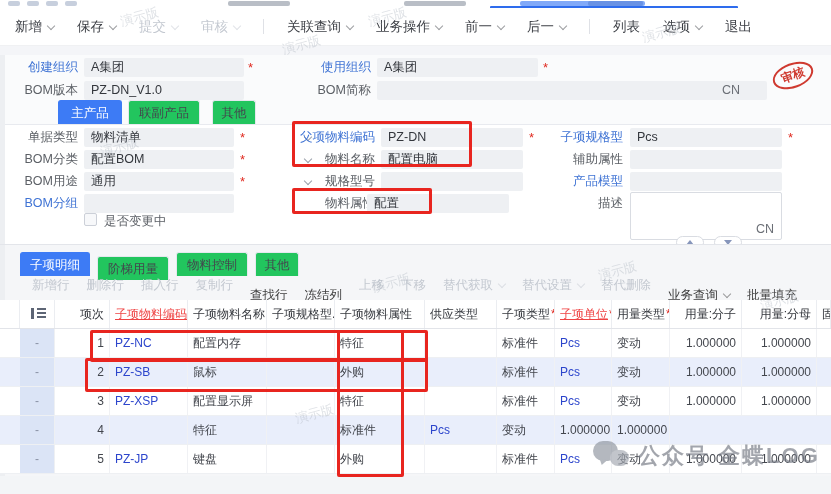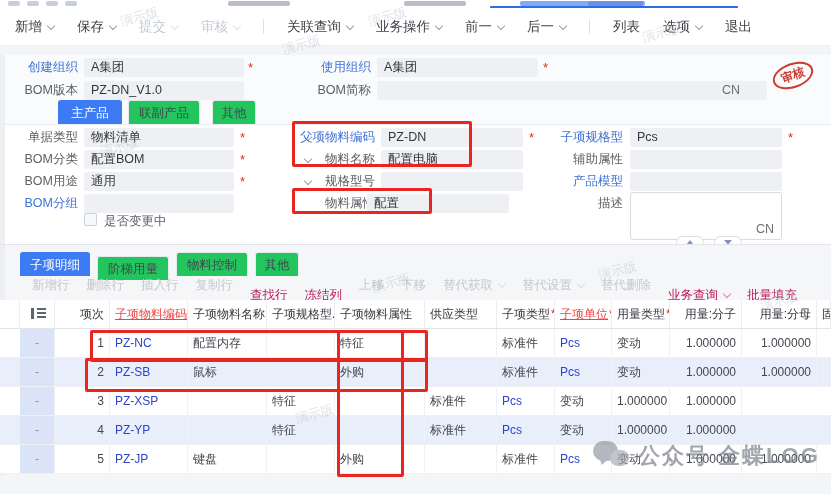--- a/index.html
+++ b/index.html
@@ -38,21 +38,21 @@
   .lowerbg { left:5px; top:245px; width:826px; height:231px; background:#f5f6f8; }
 
   
   .pill { position:absolute; width:28px; height:13px; background:#fff; border:1px solid #d9dce2; border-radius:7px; display:flex; align-items:center; justify-content:center; cursor:pointer; }
   .tri-up { width:0; height:0; border:4px solid transparent; border-bottom:5px solid #8796bb; margin-top:-4px; }
   .tri-dn { width:0; height:0; border:4px solid transparent; border-top:5px solid #8796bb; margin-top:4px; }
 
   
   .gridbar { left:5px; top:274px; width:826px; height:22px; display:flex; align-items:center; padding-left:27px; gap:17px; font-size:12.5px; }
   .gitem { color:#c3c8d0; white-space:nowrap; cursor:pointer; }
-  .gitem.on { color:#be185d;margin-top:21px; }
+  .gitem.on { color:#404040;margin-top:21px; }
 
   
   .tablewrap { left:0; top:300px; width:831px; background:#fff; }
   .trow { display:grid; grid-template-columns:20px 35px 55px 78px 79px 68px 90px 72px 58px 57px 58px 72px 75px 14px; }
   .trow.head { height:29px; border-bottom:1px solid #e2e4e9; background:#fff; }
   .trow.body { height:29px; border-bottom:1px solid #eef0f3; background:#fff; }
   .trow.body.sel { background:#e9eefb; }
   .cell { font-size:12px; line-height:28px; padding:0 5px; overflow:hidden; white-space:nowrap; border-right:1px solid #f0f1f4; color:#43464d; }
   .trow.head .cell { color:#34373d; border-right:1px solid #ebedf1; }
   .cell.nob { border-right:none; }
@@ -270,36 +270,36 @@
     <span class="cell r">1.000000</span>
     <span class="cell r">1.000000</span>
     <span class="cell nob"></span>
   </div>
 
   <div class="trow body">
     <span class="cell nob"></span>
     <span class="cell handle">-</span>
     <span class="cell r">3</span>
     <span class="cell"><span class="codelink">PZ-XSP</span></span>
+    <span class="cell">配置显示屏</span>
     <span class="cell"></span>
     <span class="cell">特征</span>
     <span class="cell"></span>
     <span class="cell">标准件</span>
     <span class="cell"><span class="codelink">Pcs</span></span>
     <span class="cell">变动</span>
     <span class="cell r">1.000000</span>
     <span class="cell r">1.000000</span>
     <span class="cell nob"></span>
   </div>
 
   <div class="trow body sel">
     <span class="cell nob"></span>
     <span class="cell handle">-</span>
     <span class="cell r">4</span>
-    <span class="cell"><span class="codelink">PZ-YP</span></span>
     <span class="cell"></span>
     <span class="cell">特征</span>
     <span class="cell"></span>
     <span class="cell">标准件</span>
     <span class="cell"><span class="codelink">Pcs</span></span>
     <span class="cell">变动</span>
     <span class="cell r">1.000000</span>
     <span class="cell r">1.000000</span>
     <span class="cell nob"></span>
   </div>

